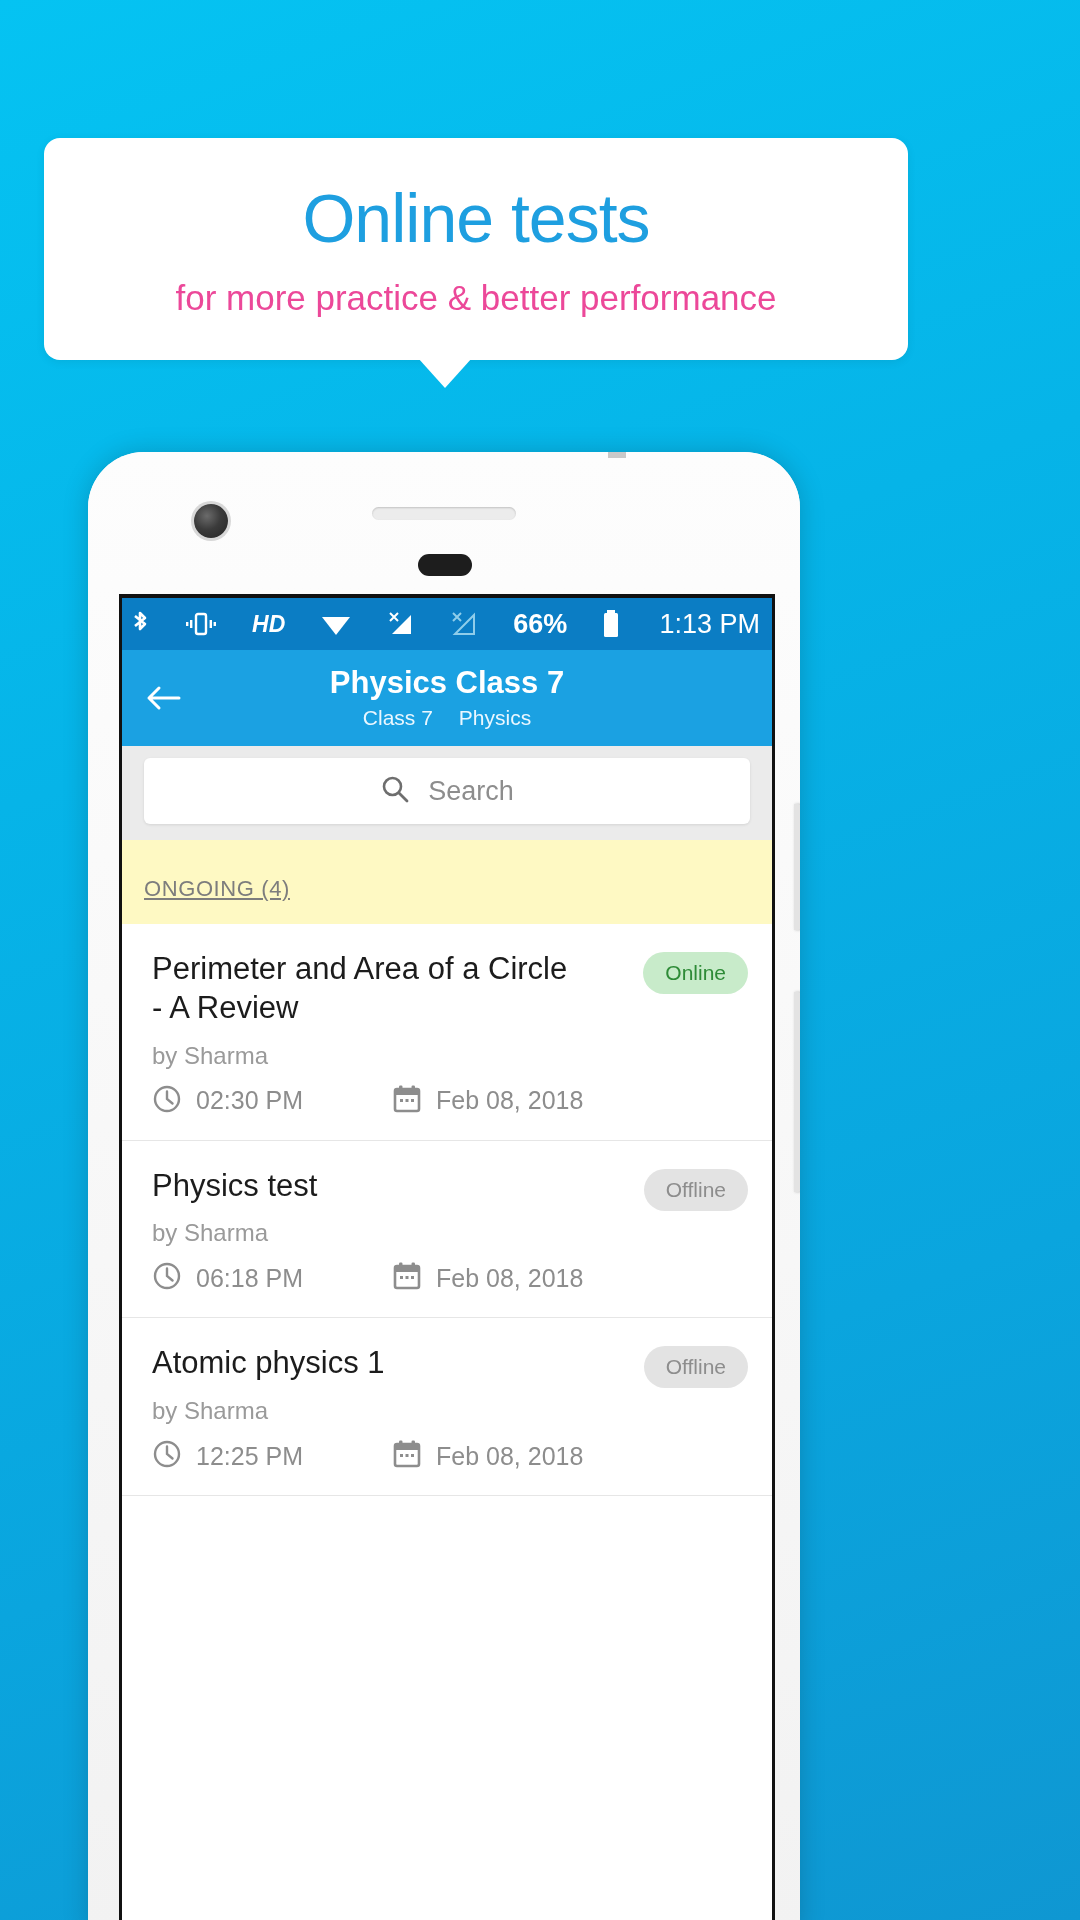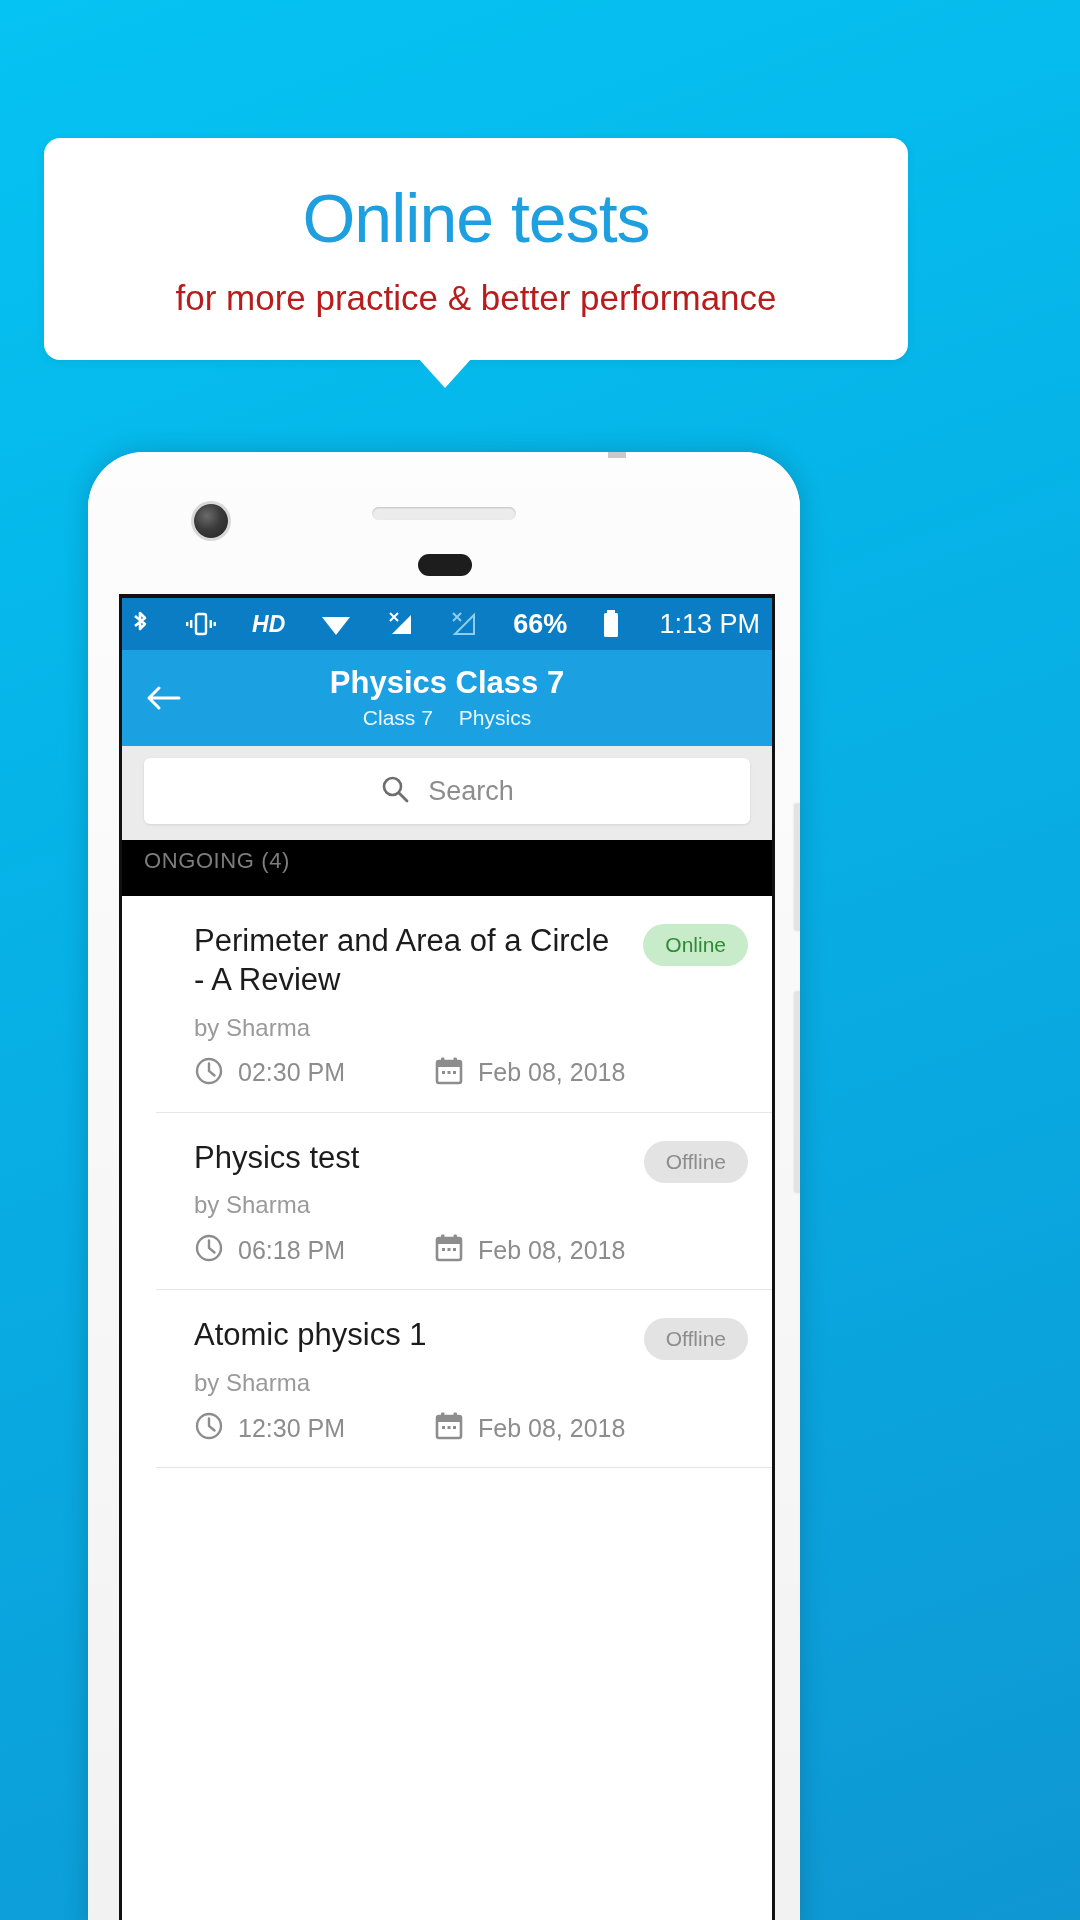--- a/index.html
+++ b/index.html
@@ -18,21 +18,21 @@
     position:absolute;left:44px;top:138px;width:864px;height:222px;
     background:#fff;border-radius:16px;
     box-shadow:0 2px 10px rgba(0,0,0,.07);
     display:flex;flex-direction:column;align-items:center;justify-content:center;
   }
   .bubble-title{
     font-size:68px;color:#1e9fe0;letter-spacing:-1px;font-weight:400;
     line-height:1;margin:0 0 28px 0;
   }
   .bubble-sub{
-    font-size:35px;color:#b91c1c;font-weight:400;line-height:1;margin:0;
+    font-size:35px;color:#ec4899;font-weight:400;line-height:1;margin:0;
   }
   .bubble-tail{
     position:absolute;left:418px;top:358px;width:0;height:0;
     border-left:27px solid transparent;border-right:27px solid transparent;
     border-top:30px solid #fff;
   }
   
   .phone{
     position:absolute;left:88px;top:452px;width:712px;height:1480px;
     background:#f7f7f7;
@@ -106,26 +106,26 @@
     position:absolute;left:347px;bottom:0;width:110px;height:5px;background:#1ba1e2;
   }
   
   .search-zone{background:#ebebeb;padding:12px 22px 16px 22px;}
   .search-box{
     background:#fff;height:66px;border-radius:6px;display:flex;align-items:center;
     justify-content:center;gap:18px;box-shadow:0 1px 3px rgba(0,0,0,.10);
   }
   .search-placeholder{font-size:27px;color:#8d8d8d;}
   .section-head{
-    background:#000000;padding:8px 0 22px 22px;font-size:22px;color:#7d7d7d;letter-spacing:.6px;
+    background:#fef9c3;padding:36px 0 22px 22px;font-size:22px;color:#7d7d7d;letter-spacing:.6px;text-decoration:underline;
   }
   
   .list{background:#fff;}
   .item{
-    border-bottom:1px solid #e6e6e6;padding:26px 22px 22px 38px;position:relative;margin-left:34px;
+    border-bottom:1px solid #e6e6e6;padding:26px 22px 22px 30px;position:relative;
   }
   .item-title{
     font-size:31px;color:#1c1c1c;font-weight:400;line-height:1.25;max-width:420px;
   }
   .item-by{font-size:24px;color:#9a9a9a;margin-top:14px;}
   .item-meta{display:flex;align-items:center;margin-top:14px;}
   .meta-time{display:flex;align-items:center;gap:14px;width:240px;}
   .meta-date{display:flex;align-items:center;gap:14px;}
   .meta-text{font-size:25px;color:#8d8d8d;}
   .badge{
@@ -294,21 +294,21 @@
           <div class="item-title">Atomic physics 1</div>
           <div class="item-by">by Sharma</div>
           <div class="item-meta">
             <div class="meta-time">
               <span>
                 <svg width="30" height="30" viewBox="0 0 30 30">
                   <circle cx="15" cy="15" r="12" fill="none" stroke="#8d8d8d" stroke-width="2.4"></circle>
                   <path d="M15 7.5 L15 15 L20.5 19.5" fill="none" stroke="#8d8d8d" stroke-width="2.4" stroke-linecap="round"></path>
                 </svg>
               </span>
-              <span class="meta-text">12:30 PM</span>
+              <span class="meta-text">12:25 PM</span>
             </div>
             <div class="meta-date">
               <span>
                 <svg width="30" height="30" viewBox="0 0 30 30">
                   <rect x="3" y="5" width="24" height="22" rx="2" fill="none" stroke="#8d8d8d" stroke-width="2.6"></rect>
                   <rect x="3" y="5" width="24" height="6" fill="#8d8d8d"></rect>
                   <rect x="7" y="1.5" width="3.5" height="5" rx="1.2" fill="#8d8d8d"></rect>
                   <rect x="19.5" y="1.5" width="3.5" height="5" rx="1.2" fill="#8d8d8d"></rect>
                   <rect x="8" y="15" width="3" height="3" fill="#8d8d8d"></rect>
                   <rect x="13.5" y="15" width="3" height="3" fill="#8d8d8d"></rect>

